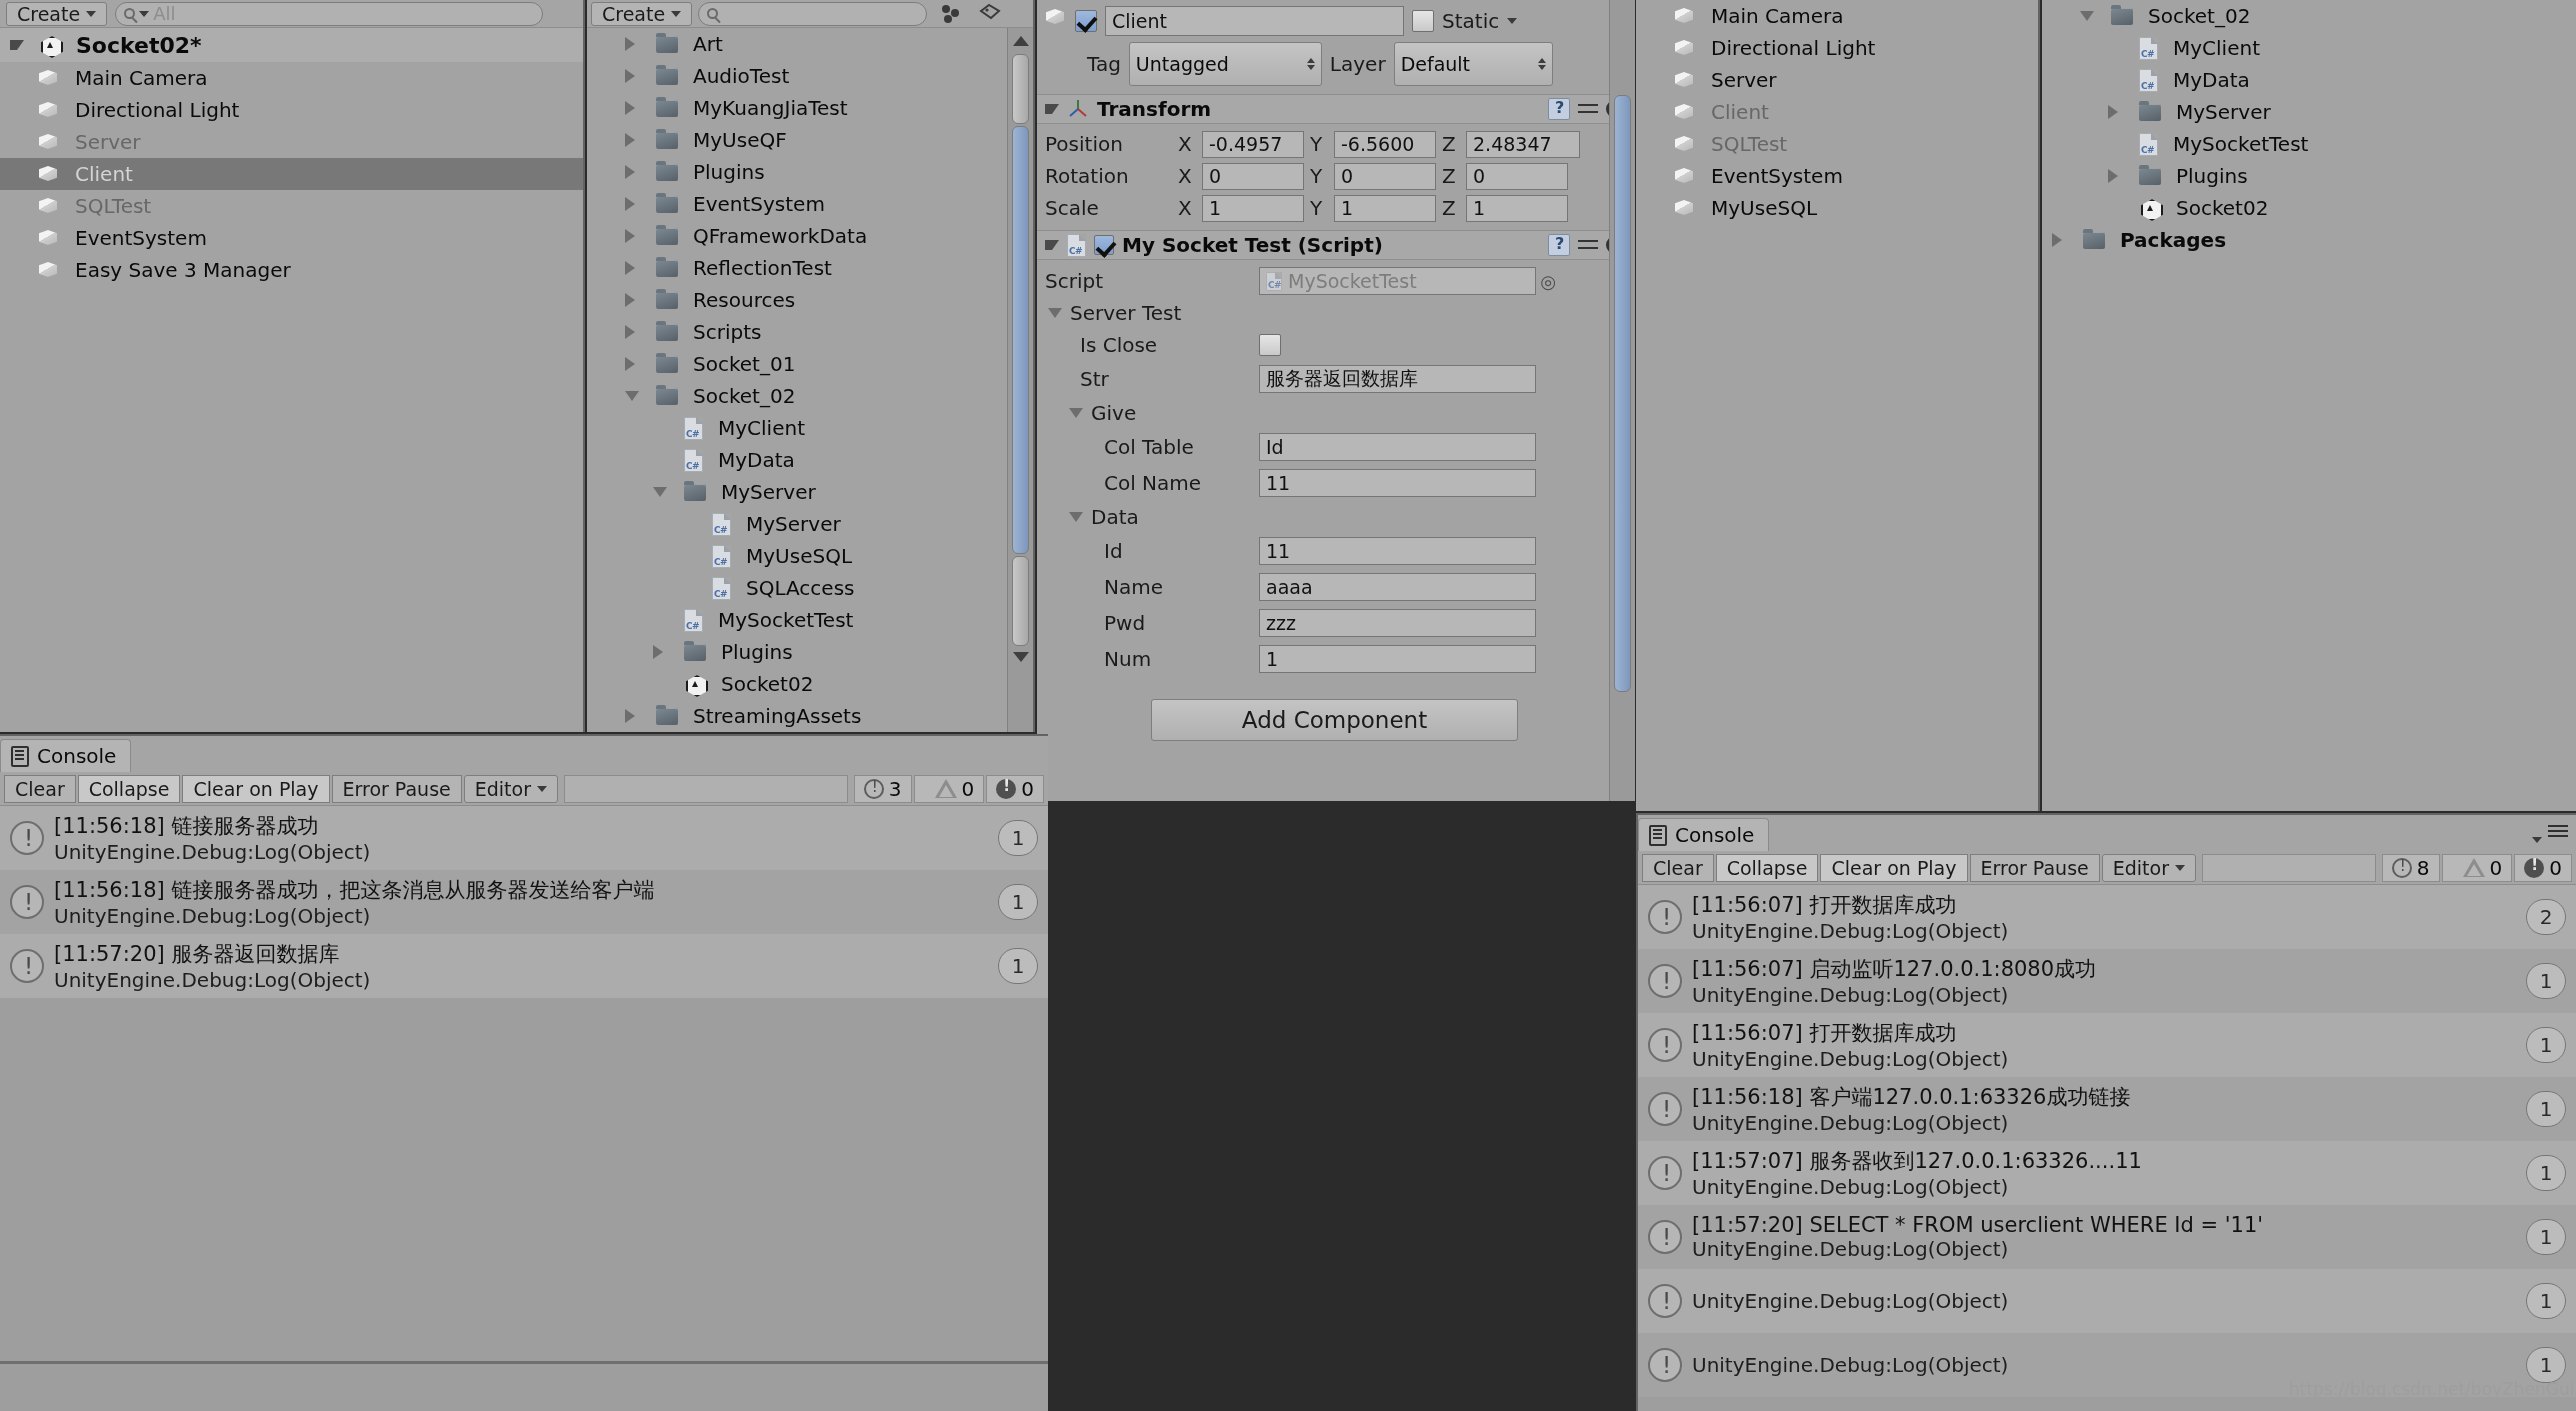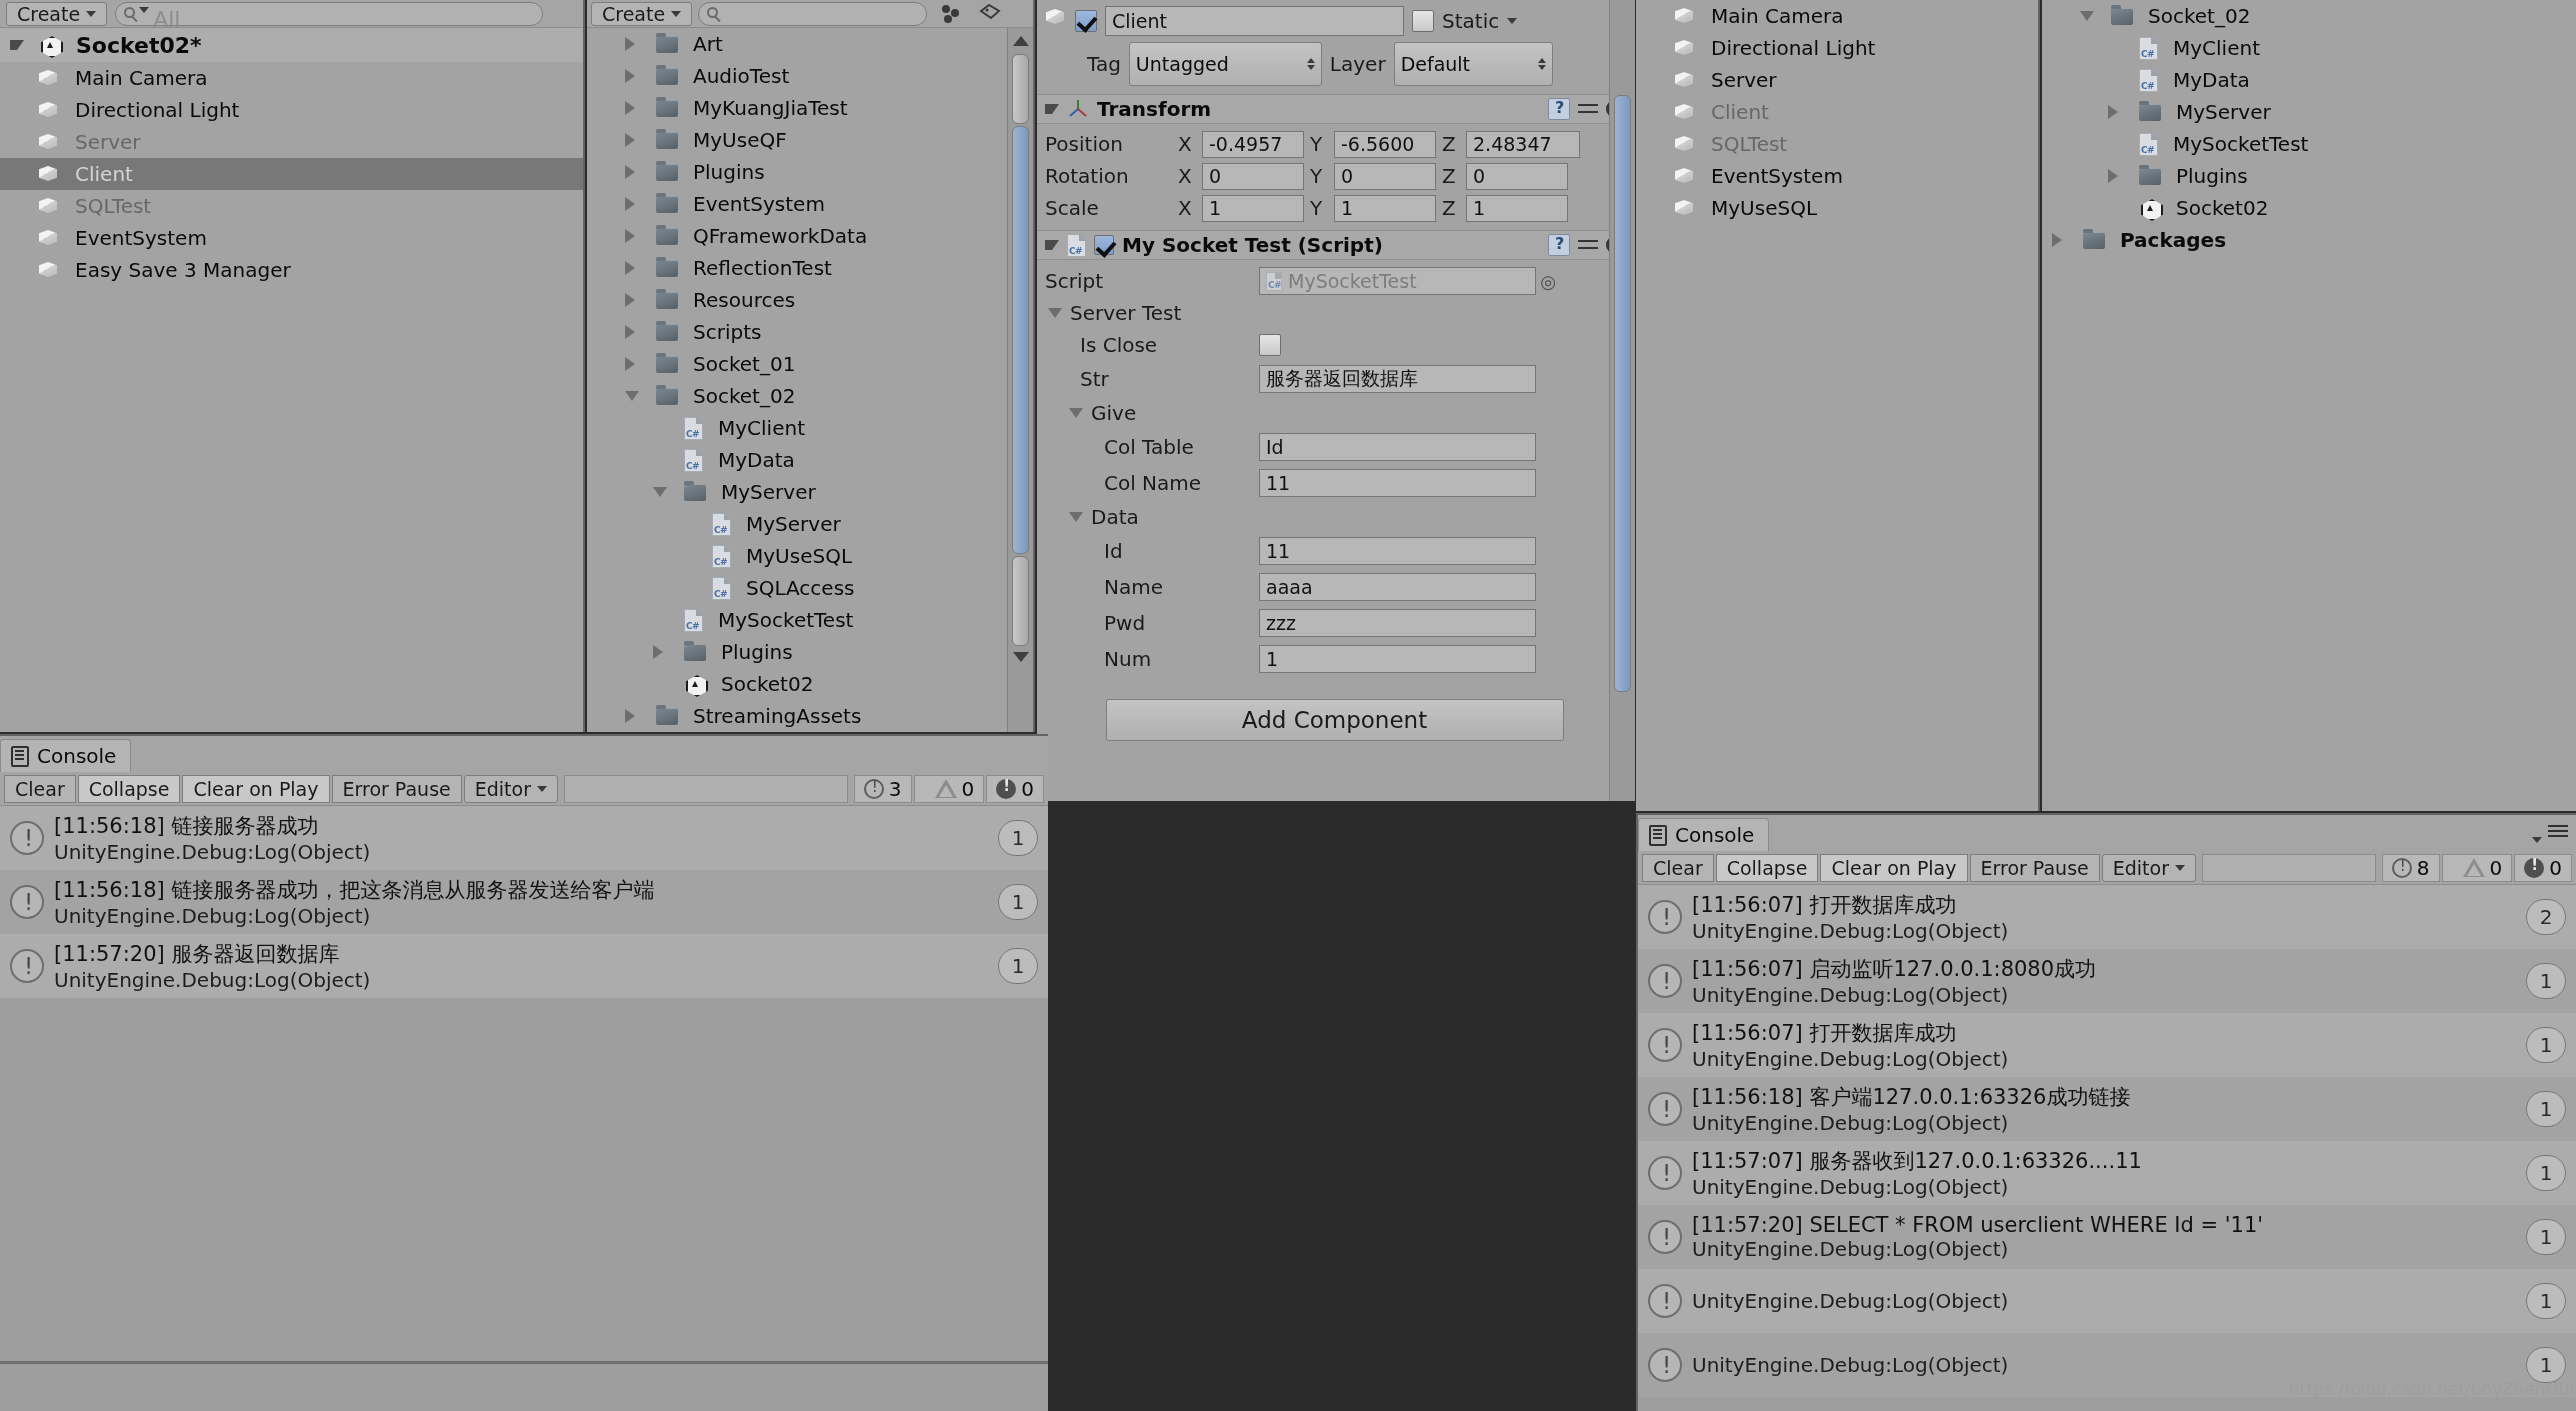--- a/index.html
+++ b/index.html
@@ -51,21 +51,21 @@
 
   .row{ display:flex; align-items:center; gap:15px; height:32px; padding-left:6px; white-space:nowrap; }
   .row.sel{ background:#787878; color:#f0f0f0; }
   .dim{ color:#676767; }
   .dimsel{ color:#d4d4d4; }
   .bold{ font-weight:bold; }
 
   
   .search{
     background:#b1b1b1; border:1px solid #7c7c7c; border-radius:13px; height:24px;
-    display:flex; padding:4px 8px; gap:4px; color:#8d8d8d; font-size:22px;
+    display:flex; align-items:center; padding:4px 8px; gap:4px; color:#8d8d8d; font-size:18px;
   }
   .magn{ width:11px;height:11px;border:2px solid #6a6a6a;border-radius:50%;position:relative;flex:0 0 11px;}
   .magn:after{content:"";position:absolute;right:-5px;bottom:-4px;width:7px;height:2px;background:#6a6a6a;transform:rotate(45deg);}
 
   
   .insp-field{ background:#b7b7b7; border:1px solid #757575; height:28px; display:flex; align-items:center;
     padding:0 6px; font-size:19px; color:#111; }
   .insp-label{ font-size:20px; color:#1a1a1a; }
   .chk{ width:22px;height:22px;background:linear-gradient(#e6e6e6,#c9c9c9);border:1px solid #6f6f6f;border-radius:2px;position:relative;flex:0 0 22px;}
   .chk.on{ background:linear-gradient(#9fb8dd,#7e9fcd); }
@@ -490,21 +490,21 @@
       <span class="insp-label" style="width:214px;padding-left:59px;">Pwd</span>
       <span class="insp-field" style="flex:1;max-width:277px;">zzz</span>
     </div>
     <div style="display:flex;align-items:center;height:36px;">
       <span class="insp-label" style="width:214px;padding-left:59px;">Num</span>
       <span class="insp-field" style="flex:1;max-width:277px;">1</span>
     </div>
   </div>
 
   <div style="display:flex;justify-content:center;margin-top:22px;">
-    <div class="ubtn" style="width:458px;height:42px;justify-content:center;font-size:23px;">Add Component</div>
+    <div class="ubtn" style="width:367px;height:42px;justify-content:center;font-size:23px;">Add Component</div>
   </div>
 
   <div class="sbtrack" style="position:absolute;right:0;top:0;width:22px;height:801px;">
     <div class="sbthumb blue" style="margin:95px 3px 0;height:597px;"></div>
   </div>
 </div>
 
 <div class="panel" style="left:1636px;top:0;width:404px;height:811px;background:#a3a3a3;border-right:2px solid #636363;">
   <div id="hier-right-list" style="padding-top:0;">
       <div class="row" style="padding-left: 38px;">

